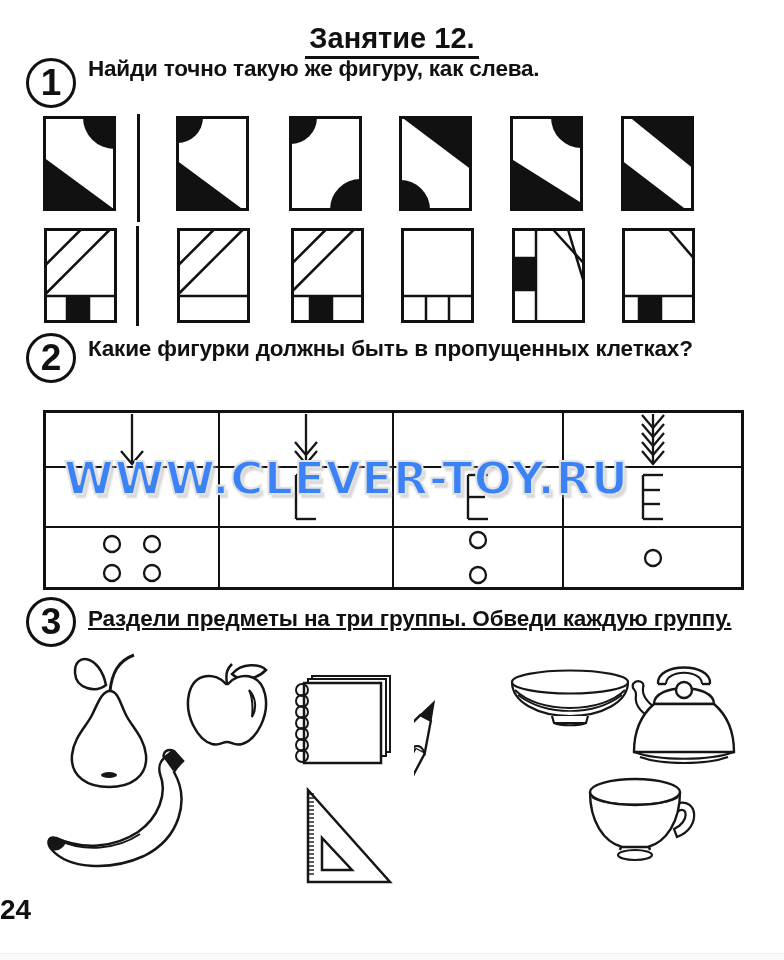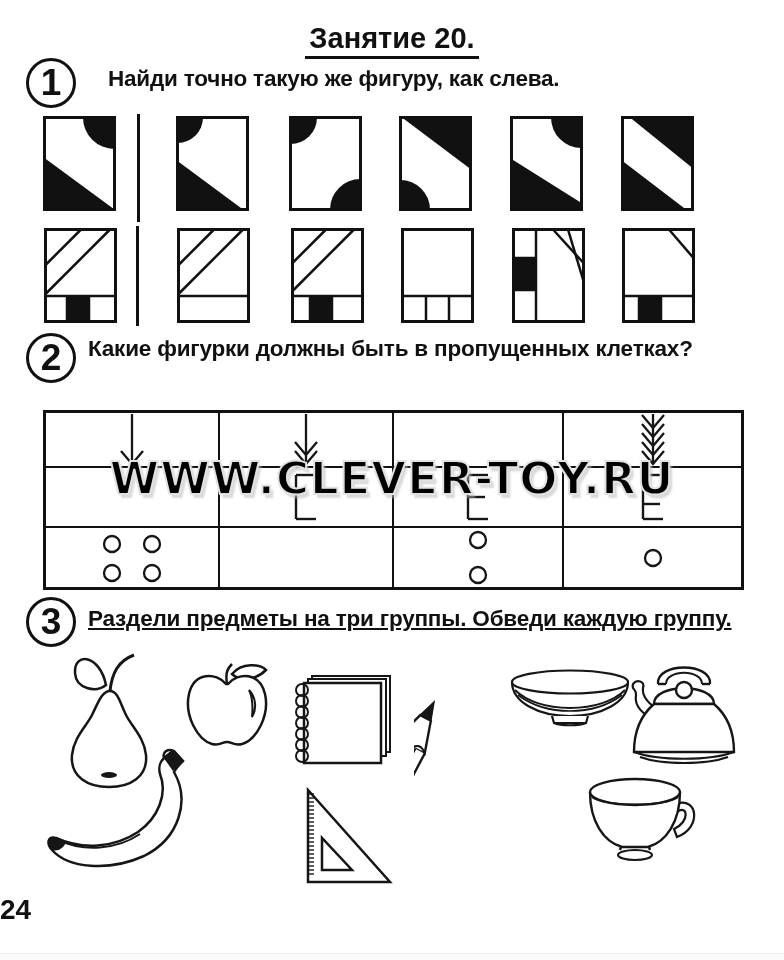--- a/index.html
+++ b/index.html
@@ -17,41 +17,41 @@
   .card svg{display:block;}
   .vdiv{position:absolute;width:3px;background:#111;}
   
   .t2{position:absolute;left:43px;top:410px;width:701px;height:180px;
       border:3px solid #111;box-sizing:border-box;display:grid;
       grid-template-columns:174px 174px 170px 1fr;grid-template-rows:55px 60px 1fr;}
   .t2cell{border-right:2px solid #111;border-bottom:2px solid #111;
           display:flex;align-items:center;justify-content:center;overflow:hidden;}
   .t2cell.lastcol{border-right:none;}
   .t2cell.lastrow{border-bottom:none;}
-  .wm{position:absolute;left:64px;top:452px;width:656px;text-align:center;z-index:6;
+  .wm{position:absolute;left:64px;top:452px;width:656px;text-align:left;z-index:6;
       font-family:"DejaVu Sans",sans-serif;font-size:45px;font-weight:bold;letter-spacing:1px;
-      color:#000000;-webkit-text-stroke:2px #e2e2e2;
+      color:#3b82f6;-webkit-text-stroke:2px #e2e2e2;
       text-shadow:3px 4px 2px rgba(185,185,185,0.55);pointer-events:none;white-space:nowrap;}
   .obj{position:absolute;}
   .obj svg{display:block;}
   .pageno{position:absolute;top:894px;left:0;width:100%;
           font-size:28px;font-weight:bold;}
   .bottom-edge{position:absolute;bottom:0;left:0;width:100%;height:6px;background:#fafafa;border-top:1px solid #f0f0f0;}
 </style>
 </head>
 <body>
 
 <div class="page">
 
-  <div class="title"><span>Занятие 20.</span></div>
+  <div class="title"><span>Занятие 12.</span></div>
 
   <div class="badge" style="left:26px;top:58px;">
     <span>1</span>
   </div>
-  <div class="ttext" style="top:63px;margin-left:20px;">Найди точно такую же фигуру, как слева.</div>
+  <div class="ttext" style="top:53px;">Найди точно такую же фигуру, как слева.</div>
 
   <div class="card" style="left:43px;top:116px;">
     <svg width="73" height="95" viewBox="0 0 73 95">
       <rect x="1.5" y="1.5" width="70" height="92" fill="#fff" stroke="#111" stroke-width="3"></rect>
       <path d="M71.5 1.5 L40 1.5 A31.5 31.5 0 0 0 71.5 33 Z" fill="#111"></path>
       <path d="M1.5 42 L71.5 93.5 L1.5 93.5 Z" fill="#111"></path>
     </svg>
   </div>
   <div class="vdiv" style="left:137px;top:114px;height:108px;"></div>
   <div class="card" style="left:176px;top:116px;">

